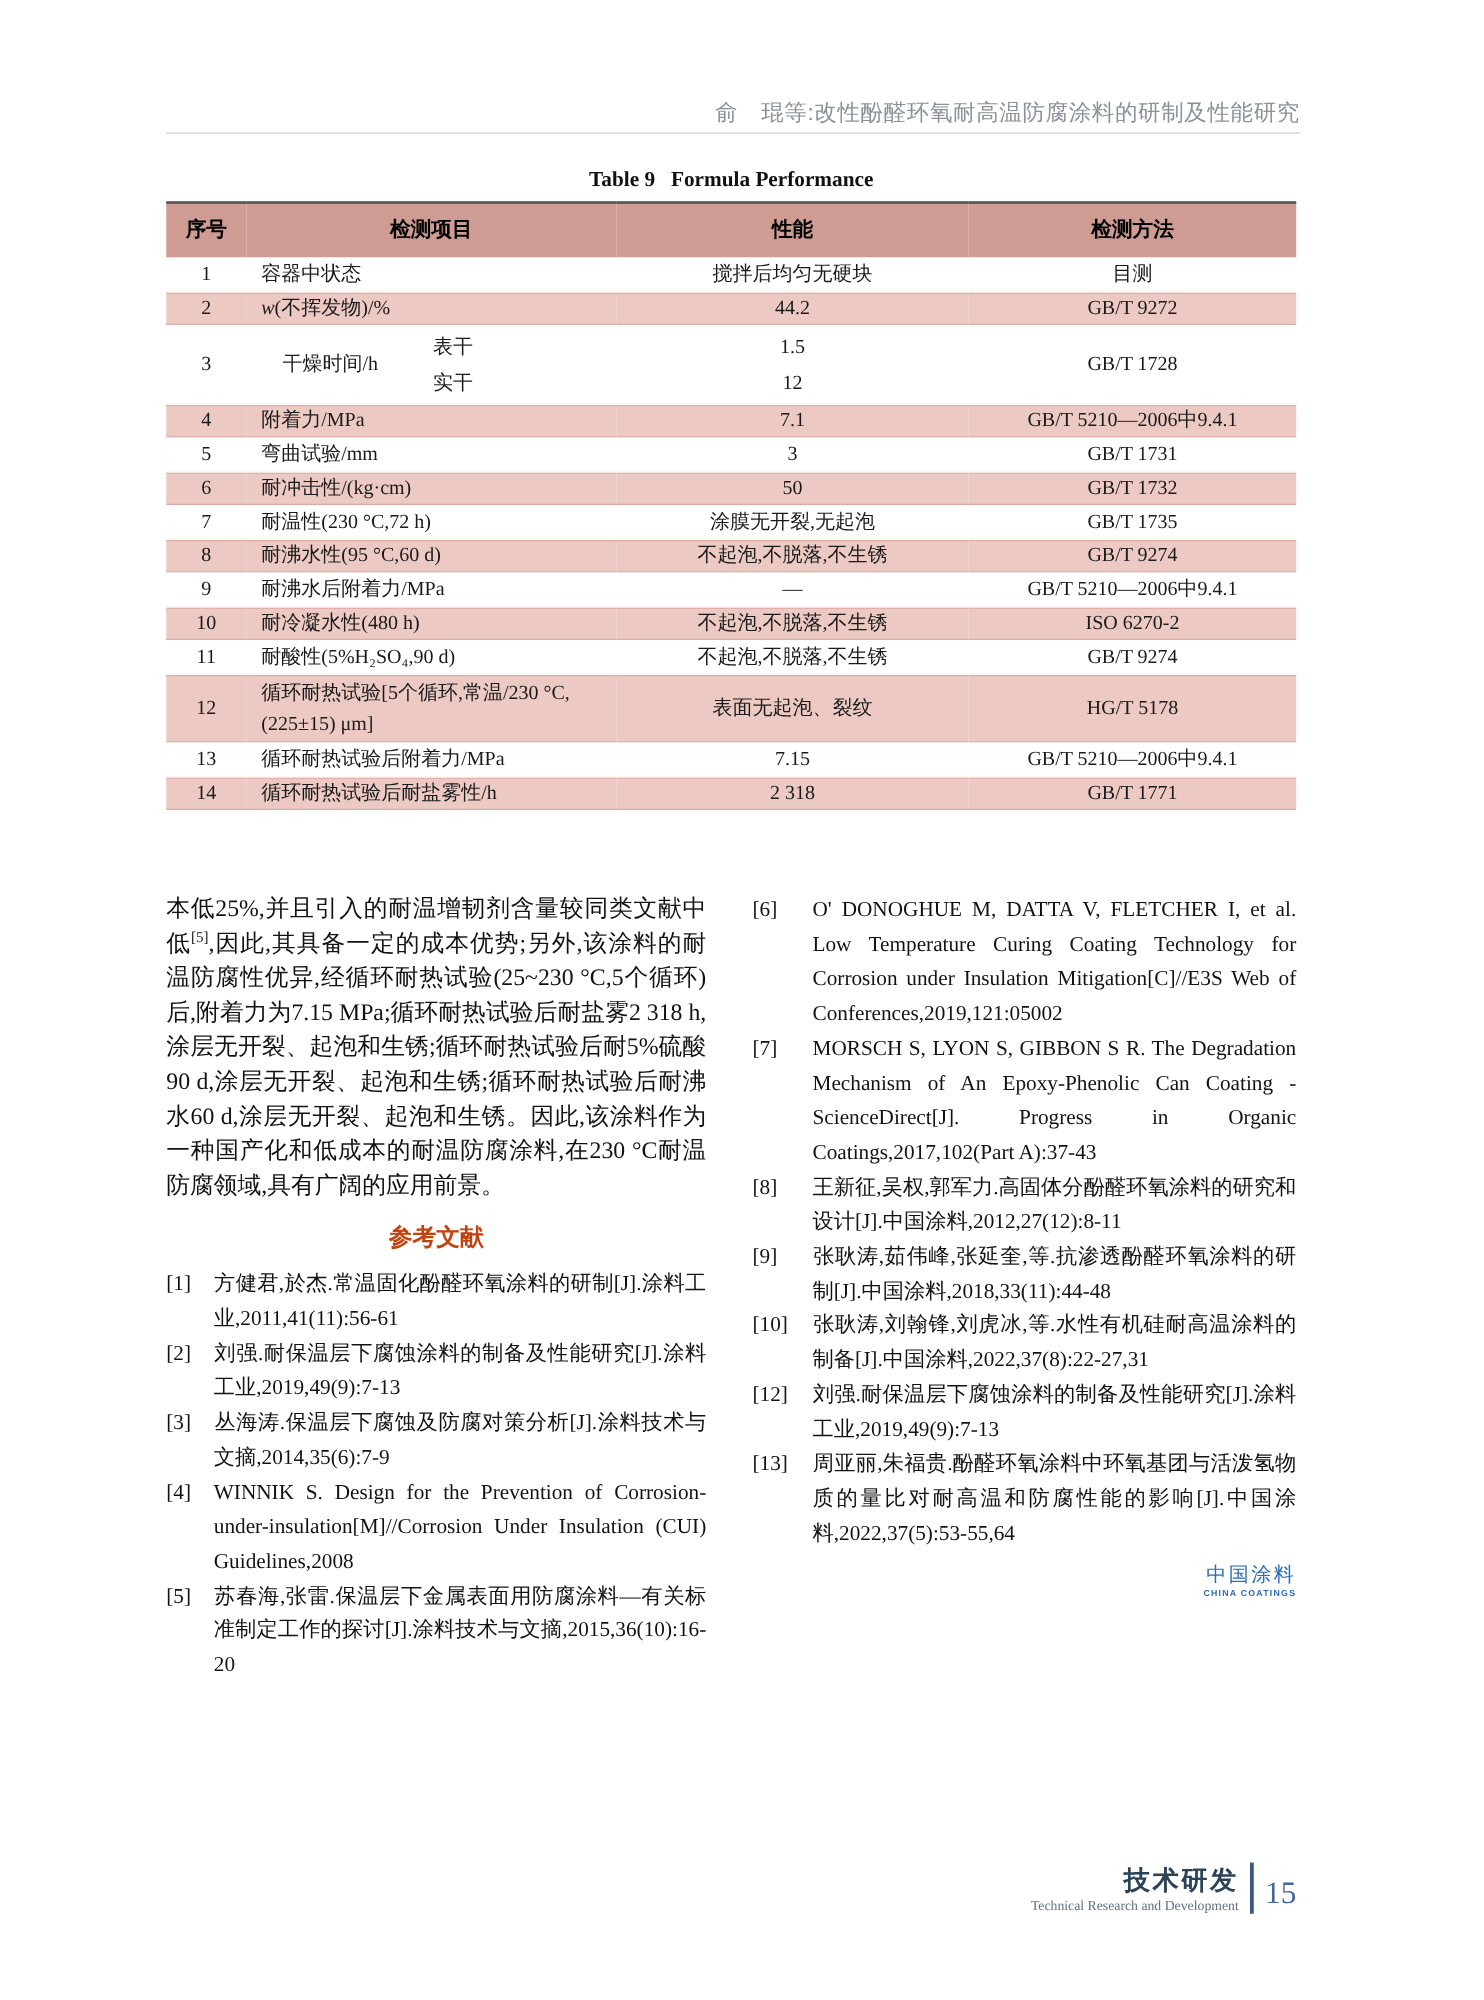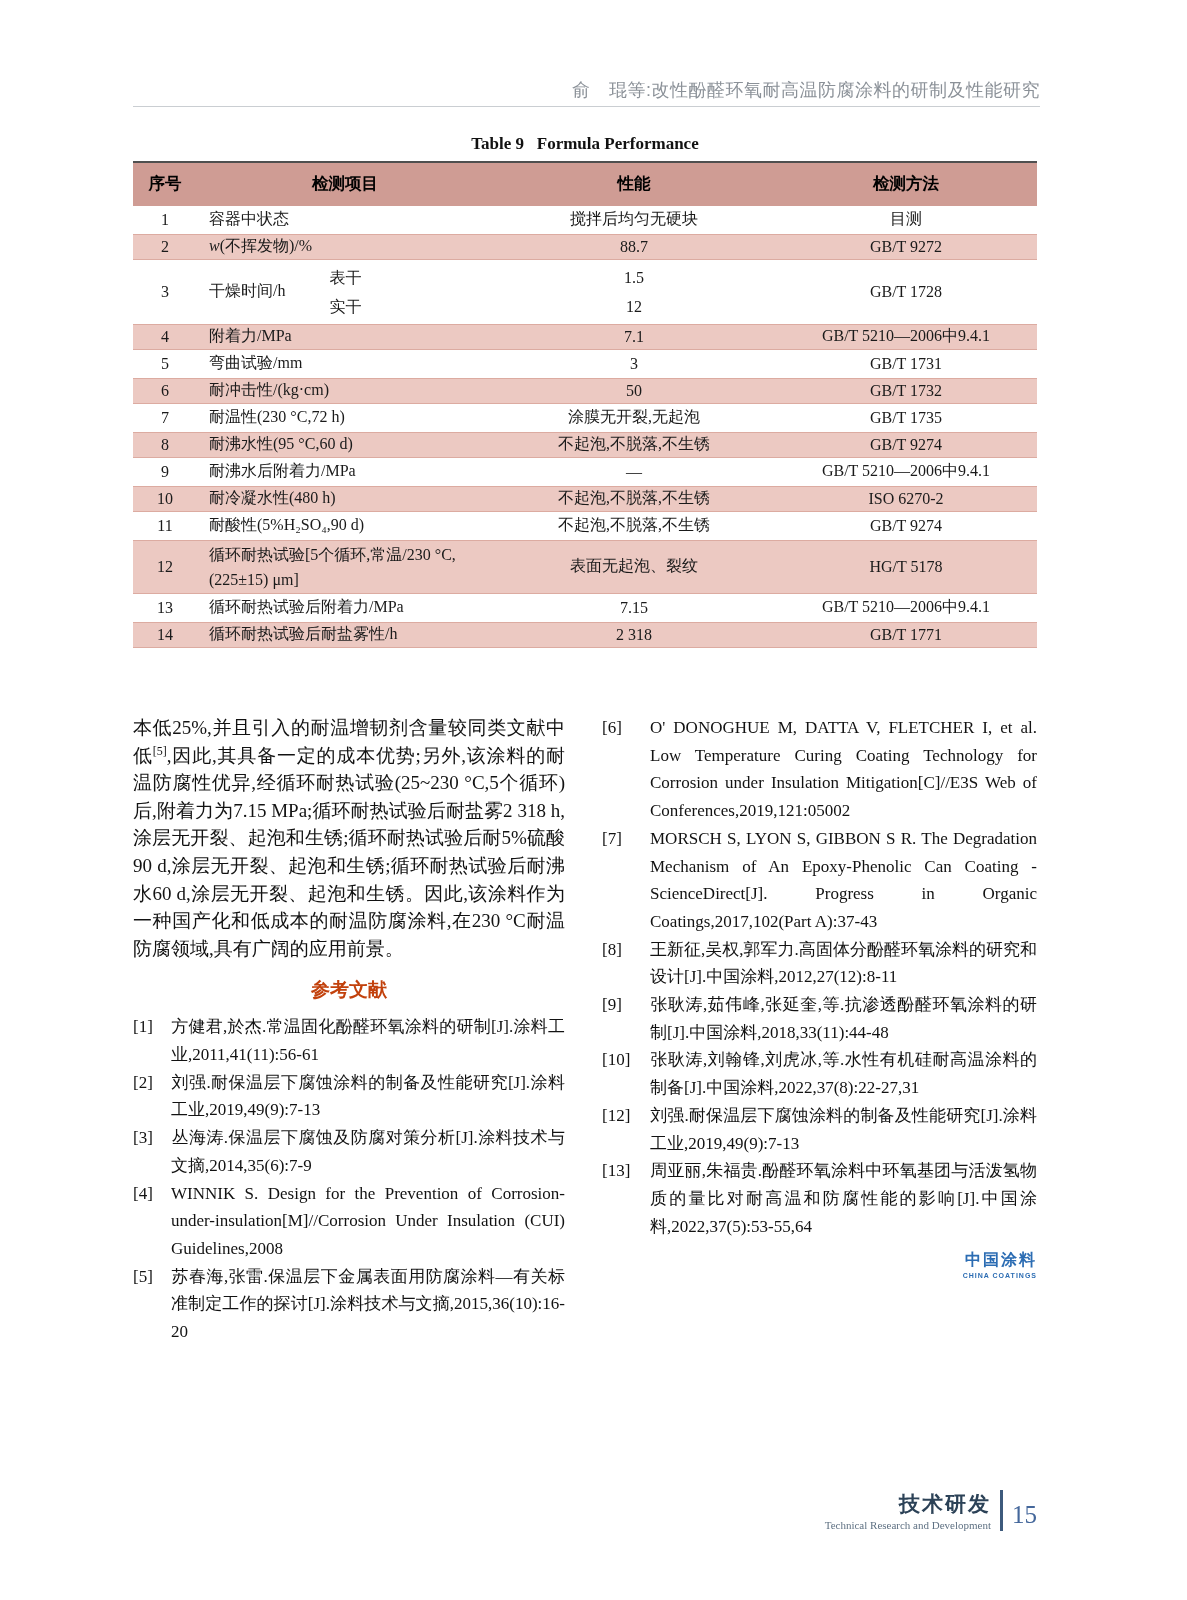--- a/index.html
+++ b/index.html
@@ -48,21 +48,21 @@
   }
   .formula-table td {
     height:27px; text-align:center; vertical-align:middle;
     border-top:1px solid #fff; border-bottom:1px solid #fff;
   }
   .formula-table tr.shade td {
     background:var(--shade-bg,#ecc9c2);
     box-shadow: inset 0 1px 0 #dcaba1, inset 0 -1px 0 #dcaba1;
   }
   .formula-table td.c-item { text-align:left; padding-left:12px; }
-  .item-split { display:flex; align-items:center; }
+  .item-split { display:flex; align-items:center;margin-left:17px; }
   .item-subs { display:flex; flex-direction:column; margin-left:44px; }
   .item-subs span { line-height:29px; }
   td.c-perf div { line-height:29px; }
   td.c-item div.item-line { line-height:25px; }
   tr.tall td { padding-top:2px; padding-bottom:2px; }
   
   .col { position:absolute; top:714px; }
   .left-col { left:133px; width:432px; }
   .right-col { left:602px; width:435px; }
   .body-par {
@@ -79,21 +79,21 @@
     font-size:17px; line-height:27.7px; text-align:justify;
     padding-left:38px; color:#121212;
   }
   .ref .ref-id { display:inline-block; width:38px; margin-left:-38px; }
   .refs-right .ref { padding-left:48px; }
   .refs-right .ref .ref-id { width:48px; margin-left:-48px; }
   
   .logo { text-align:right; margin-top:10px; color:var(--logo-blue,#2b6cb3); }
   .logo-zh {
     font-family:"Liberation Sans","DejaVu Sans",sans-serif;
-    font-weight:bold; font-size:16px; letter-spacing:2px;
+    font-weight:normal; font-size:16px; letter-spacing:2px;
   }
   .logo-en {
     font-family:"Liberation Sans","DejaVu Sans",sans-serif;
     font-weight:bold; font-size:7px; letter-spacing:1px; margin-top:1px;
   }
   
   .footer {
     position:absolute; right:150px; top:1490px;
     display:flex; align-items:stretch;
   }
@@ -140,21 +140,21 @@
       <tbody>
           <tr>
             <td class="c-no">1</td>
             <td class="c-item">容器中状态</td>
             <td class="c-perf">搅拌后均匀无硬块</td>
             <td class="c-method">目测</td>
           </tr>
           <tr class="shade">
             <td class="c-no">2</td>
             <td class="c-item"><i>w</i>(不挥发物)/%</td>
-            <td class="c-perf">88.7</td>
+            <td class="c-perf">44.2</td>
             <td class="c-method">GB/T 9272</td>
           </tr>
           <tr class="tall">
             <td class="c-no">3</td>
             <td class="c-item">
               <div class="item-split">
                 <span>干燥时间/h</span>
                 <span class="item-subs">
                   <span>表干</span>
                   <span>实干</span>

